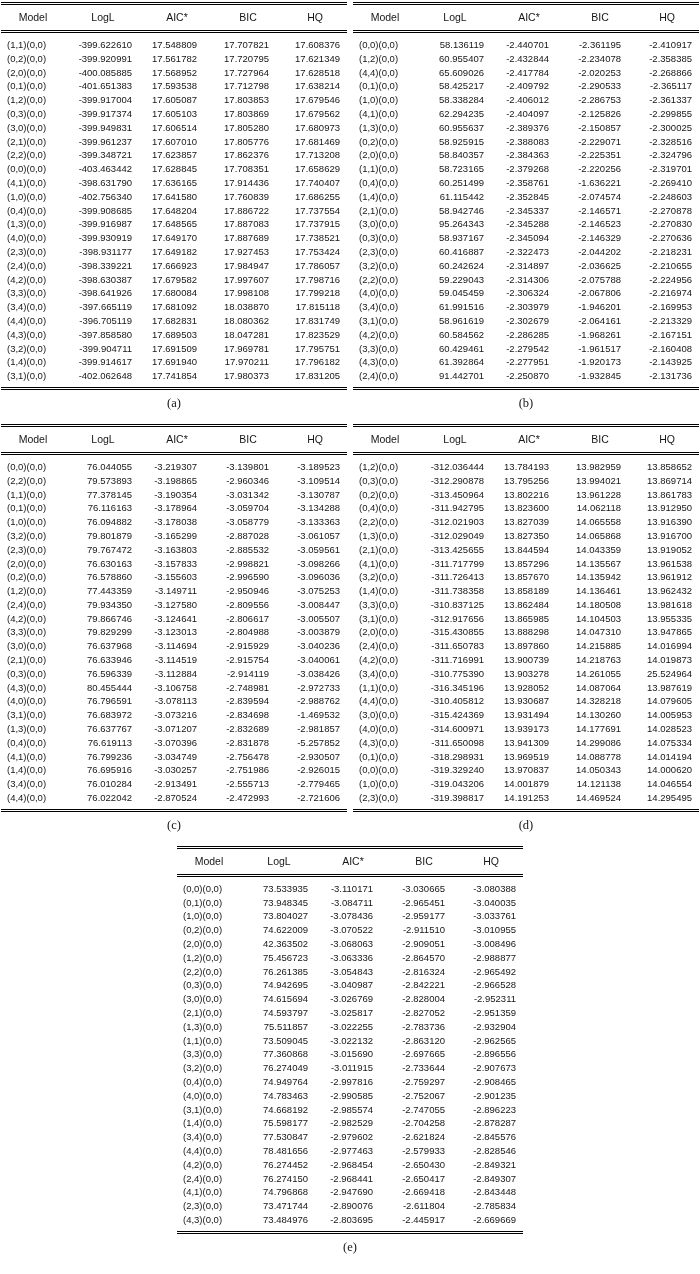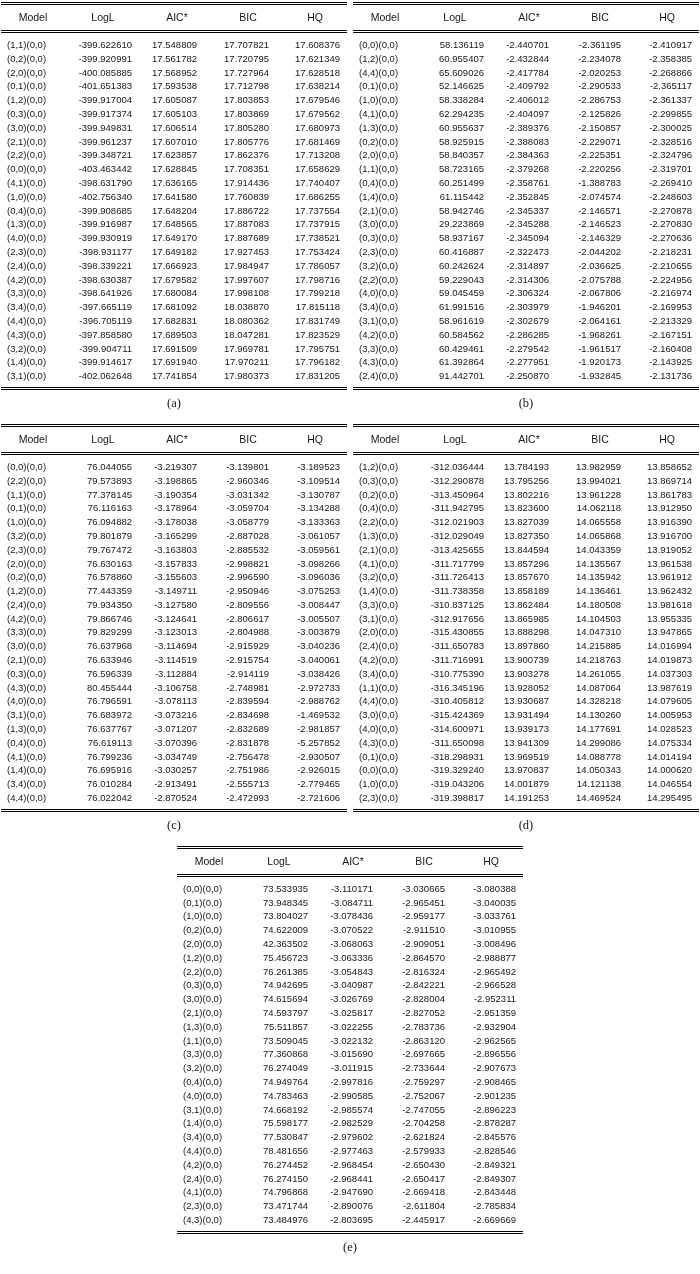--- a/index.html
+++ b/index.html
@@ -303,21 +303,21 @@
             </tr>
             <tr>
               <td>(4,4)(0,0)</td>
               <td>65.609026</td>
               <td>-2.417784</td>
               <td>-2.020253</td>
               <td>-2.268866</td>
             </tr>
             <tr>
               <td>(0,1)(0,0)</td>
-              <td>52.146625</td>
+              <td>58.425217</td>
               <td>-2.409792</td>
               <td>-2.290533</td>
               <td>-2.365117</td>
             </tr>
             <tr>
               <td>(1,0)(0,0)</td>
               <td>58.338284</td>
               <td>-2.406012</td>
               <td>-2.286753</td>
               <td>-2.361337</td>
@@ -354,40 +354,40 @@
               <td>(1,1)(0,0)</td>
               <td>58.723165</td>
               <td>-2.379268</td>
               <td>-2.220256</td>
               <td>-2.319701</td>
             </tr>
             <tr>
               <td>(0,4)(0,0)</td>
               <td>60.251499</td>
               <td>-2.358761</td>
-              <td>-1.388783</td>
+              <td>-1.636221</td>
               <td>-2.269410</td>
             </tr>
             <tr>
               <td>(1,4)(0,0)</td>
               <td>61.115442</td>
               <td>-2.352845</td>
               <td>-2.074574</td>
               <td>-2.248603</td>
             </tr>
             <tr>
               <td>(2,1)(0,0)</td>
               <td>58.942746</td>
               <td>-2.345337</td>
               <td>-2.146571</td>
               <td>-2.270878</td>
             </tr>
             <tr>
               <td>(3,0)(0,0)</td>
-              <td>29.223869</td>
+              <td>95.264343</td>
               <td>-2.345288</td>
               <td>-2.146523</td>
               <td>-2.270830</td>
             </tr>
             <tr>
               <td>(0,3)(0,0)</td>
               <td>58.937167</td>
               <td>-2.345094</td>
               <td>-2.146329</td>
               <td>-2.270636</td>
@@ -789,21 +789,21 @@
               <td>-311.716991</td>
               <td>13.900739</td>
               <td>14.218763</td>
               <td>14.019873</td>
             </tr>
             <tr>
               <td>(3,4)(0,0)</td>
               <td>-310.775390</td>
               <td>13.903278</td>
               <td>14.261055</td>
-              <td>14.037303</td>
+              <td>25.524964</td>
             </tr>
             <tr>
               <td>(1,1)(0,0)</td>
               <td>-316.345196</td>
               <td>13.928052</td>
               <td>14.087064</td>
               <td>13.987619</td>
             </tr>
             <tr>
               <td>(4,4)(0,0)</td>

